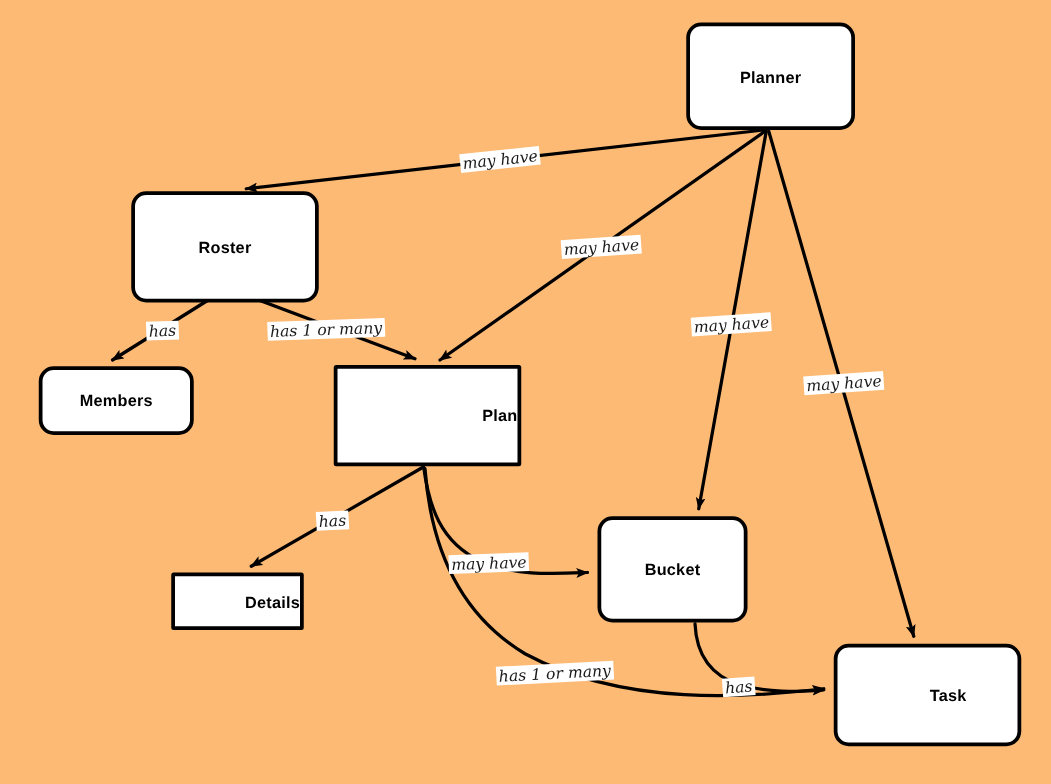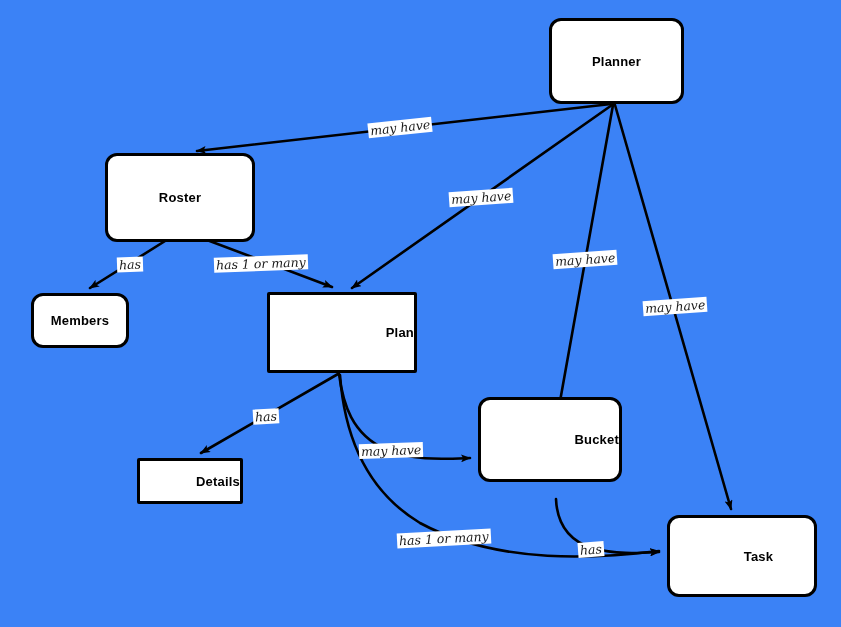--- a/index.html
+++ b/index.html
@@ -8,21 +8,21 @@
     padding: 0;
     background: #ffffff;
   }
   body {
     font-family: "Liberation Sans", sans-serif;
   }
   #canvas {
     position: relative;
     width: 841px;
     height: 627px;
-    background: #3b82f6;
+    background: #fdba74;
     overflow: hidden;
   }
   #diagram-svg {
     position: absolute;
     left: 0;
     top: 0;
     width: 841px;
     height: 627px;
   }
   .node-box {
@@ -98,33 +98,33 @@
   </svg>
 
   <div class="node-box rounded" style="left:549px; top:18px; width:135px; height:86px;">
     <span class="node-label">Planner</span>
   </div>
 
   <div class="node-box rounded" style="left:105px; top:153px; width:150px; height:89px;">
     <span class="node-label">Roster</span>
   </div>
 
-  <div class="node-box rounded" style="left:31px; top:293px; width:98px; height:55px;">
+  <div class="node-box rounded" style="left:31px; top:293px; width:124px; height:55px;">
     <span class="node-label">Members</span>
   </div>
 
   <div class="node-box sharp" style="left:267px; top:292px; width:150px; height:81px;">
     <span class="node-label">Plan</span>
   </div>
 
   <div class="node-box sharp" style="left:137px; top:458px; width:106px; height:46px;">
     <span class="node-label">Details</span>
   </div>
 
-  <div class="node-box rounded" style="left:478px; top:397px; width:144px; height:85px;justify-content:flex-end;">
+  <div class="node-box rounded" style="left:478px; top:413px; width:120px; height:85px;">
     <span class="node-label">Bucket</span>
   </div>
 
   <div class="node-box rounded" style="left:667px; top:515px; width:150px; height:82px;padding-left:33px;">
     <span class="node-label">Task</span>
   </div>
 
   <div class="edge-label" style="left:368px; top:120px; transform:rotate(-6deg);">may have</div>
 
   <div class="edge-label" style="left:449px; top:190px; transform:rotate(-4deg);">may have</div>

